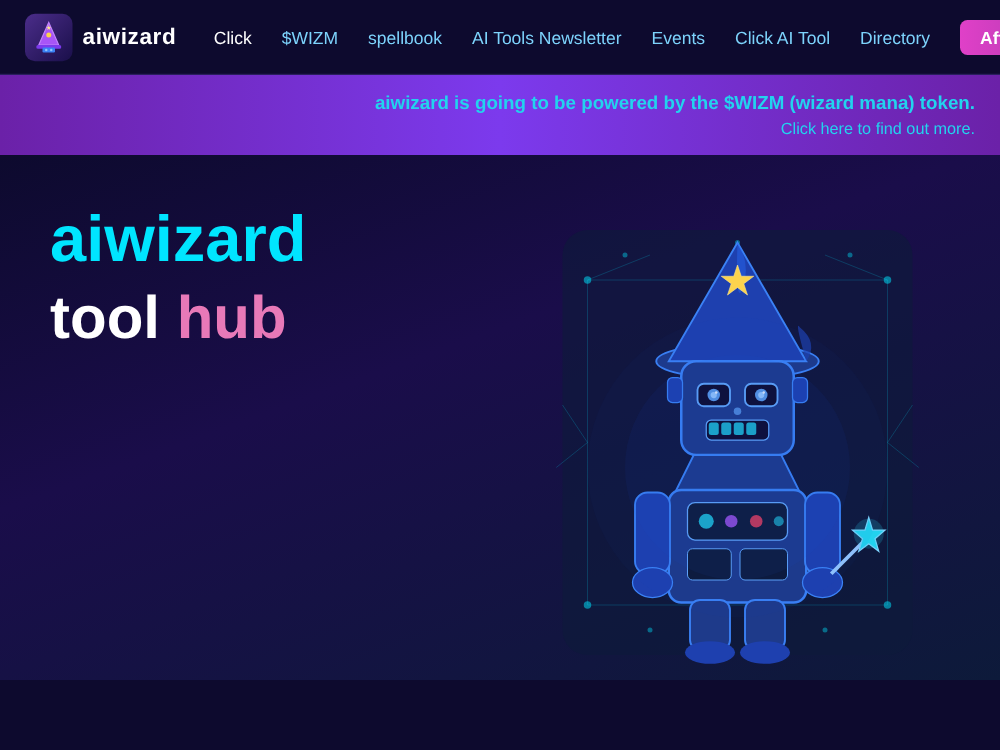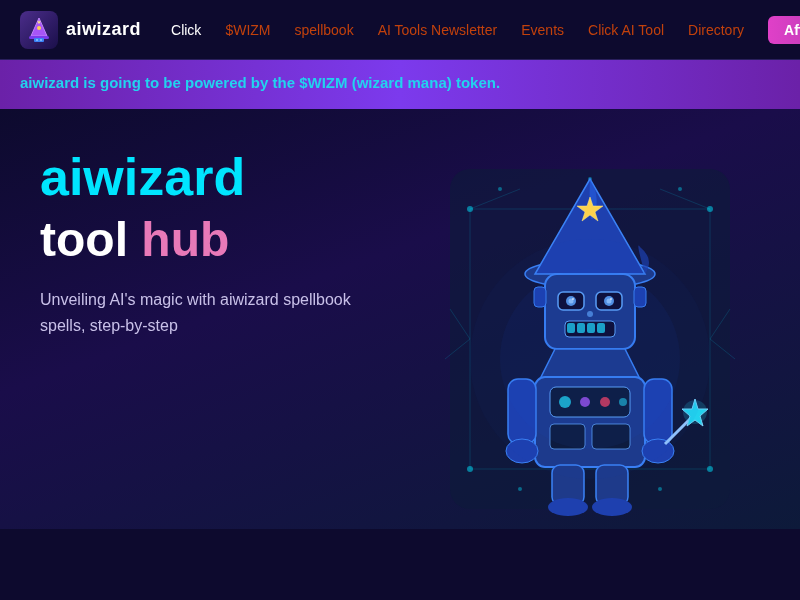--- a/index.html
+++ b/index.html
@@ -45,41 +45,41 @@
       font-size: 18px;
       font-weight: 600;
       letter-spacing: 0.5px;
     }
     nav {
       display: flex;
       align-items: center;
       gap: 24px;
     }
     .nav-link {
-      color: #c2410c;
+      color: #7dd3fc;
       text-decoration: none;
       font-size: 14px;
       font-weight: 500;
       white-space: nowrap;
       cursor: pointer;
     }
     .nav-link.active { color: #fff; }
     .nav-link.affiliate {
       background: linear-gradient(90deg, #e040c8, #b03ab0);
       color: #fff;
       padding: 6px 16px;
       border-radius: 6px;
       font-weight: 600;
     }
 
     
     .banner {
       background: linear-gradient(90deg, #6b21a8, #7c3aed, #6b21a8);
       padding: 14px 20px;
-      text-align: left;
+      text-align: right;
     }
     .banner-main {
       font-size: 15px;
       font-weight: 600;
       color: #e0d0ff;
       margin-bottom: 4px;
     }
     .banner-main span {
       color: #22d3ee;
     }
@@ -186,29 +186,29 @@
     <a class="nav-link" href="#">Click AI Tool</a>
     <a class="nav-link" href="#">Directory</a>
     <a class="nav-link affiliate" href="#">Affiliate</a>
   </nav>
 </header>
 
 <div class="banner">
   <div class="banner-main">
     <span>aiwizard is going to be powered by the </span><span style="color:#22d3ee;">$WIZM (wizard mana) token.</span>
   </div>
+  <div class="banner-sub">Click here to find out more.</div>
 </div>
 
 <section class="hero">
   <div class="hero-left">
     <div class="hero-brand">aiwizard</div>
     <div class="hero-tagline-line2">
       <span class="white-text">tool</span>&nbsp;<span class="pink-light">hub</span>
     </div>
-    <p class="hero-description">Unveiling AI's magic with aiwizard spellbook spells, step-by-step</p>
   </div>
 
   <div class="hero-right">
     <div class="robot-container">
       <svg class="robot-svg" viewBox="0 0 300 360" fill="none" xmlns="http://www.w3.org/2000/svg">
 
         <rect x="10" y="10" width="280" height="340" rx="20" fill="#0d1a3a" opacity="0.6"></rect>
 
         <line x1="30" y1="50" x2="270" y2="50" stroke="#00e5ff" stroke-width="0.5" opacity="0.3"></line>
         <line x1="30" y1="310" x2="270" y2="310" stroke="#00e5ff" stroke-width="0.5" opacity="0.3"></line>

